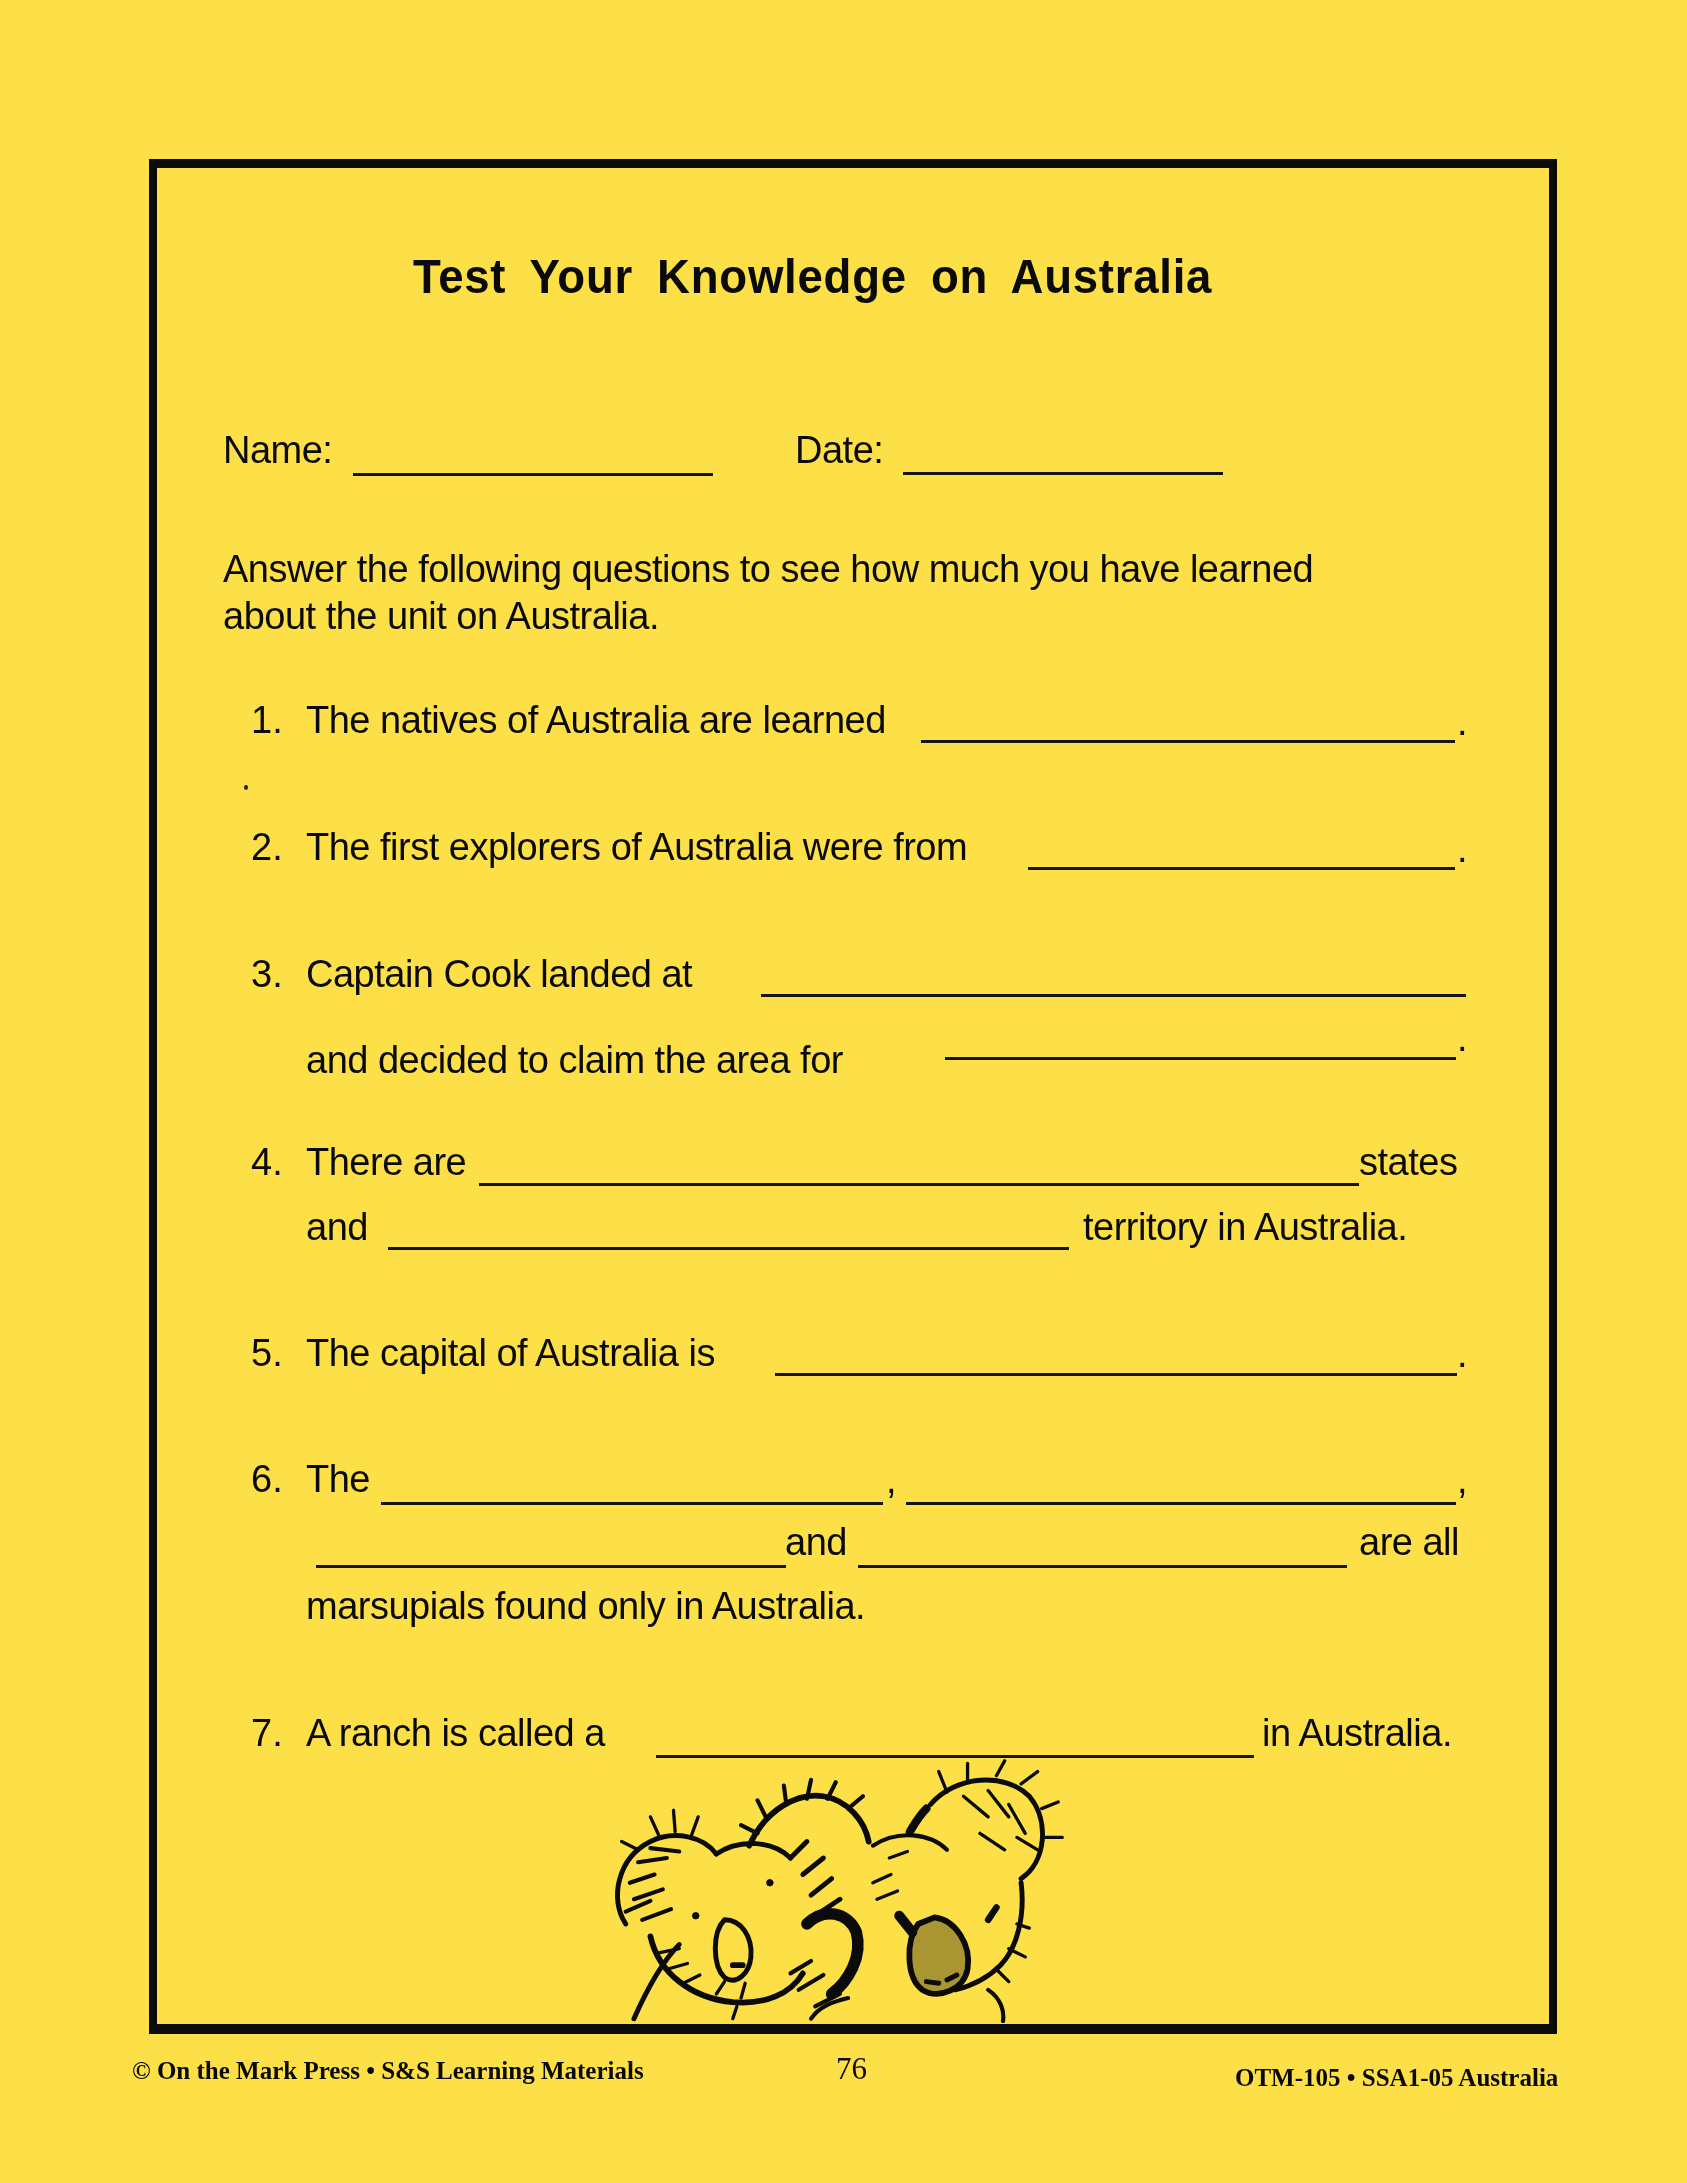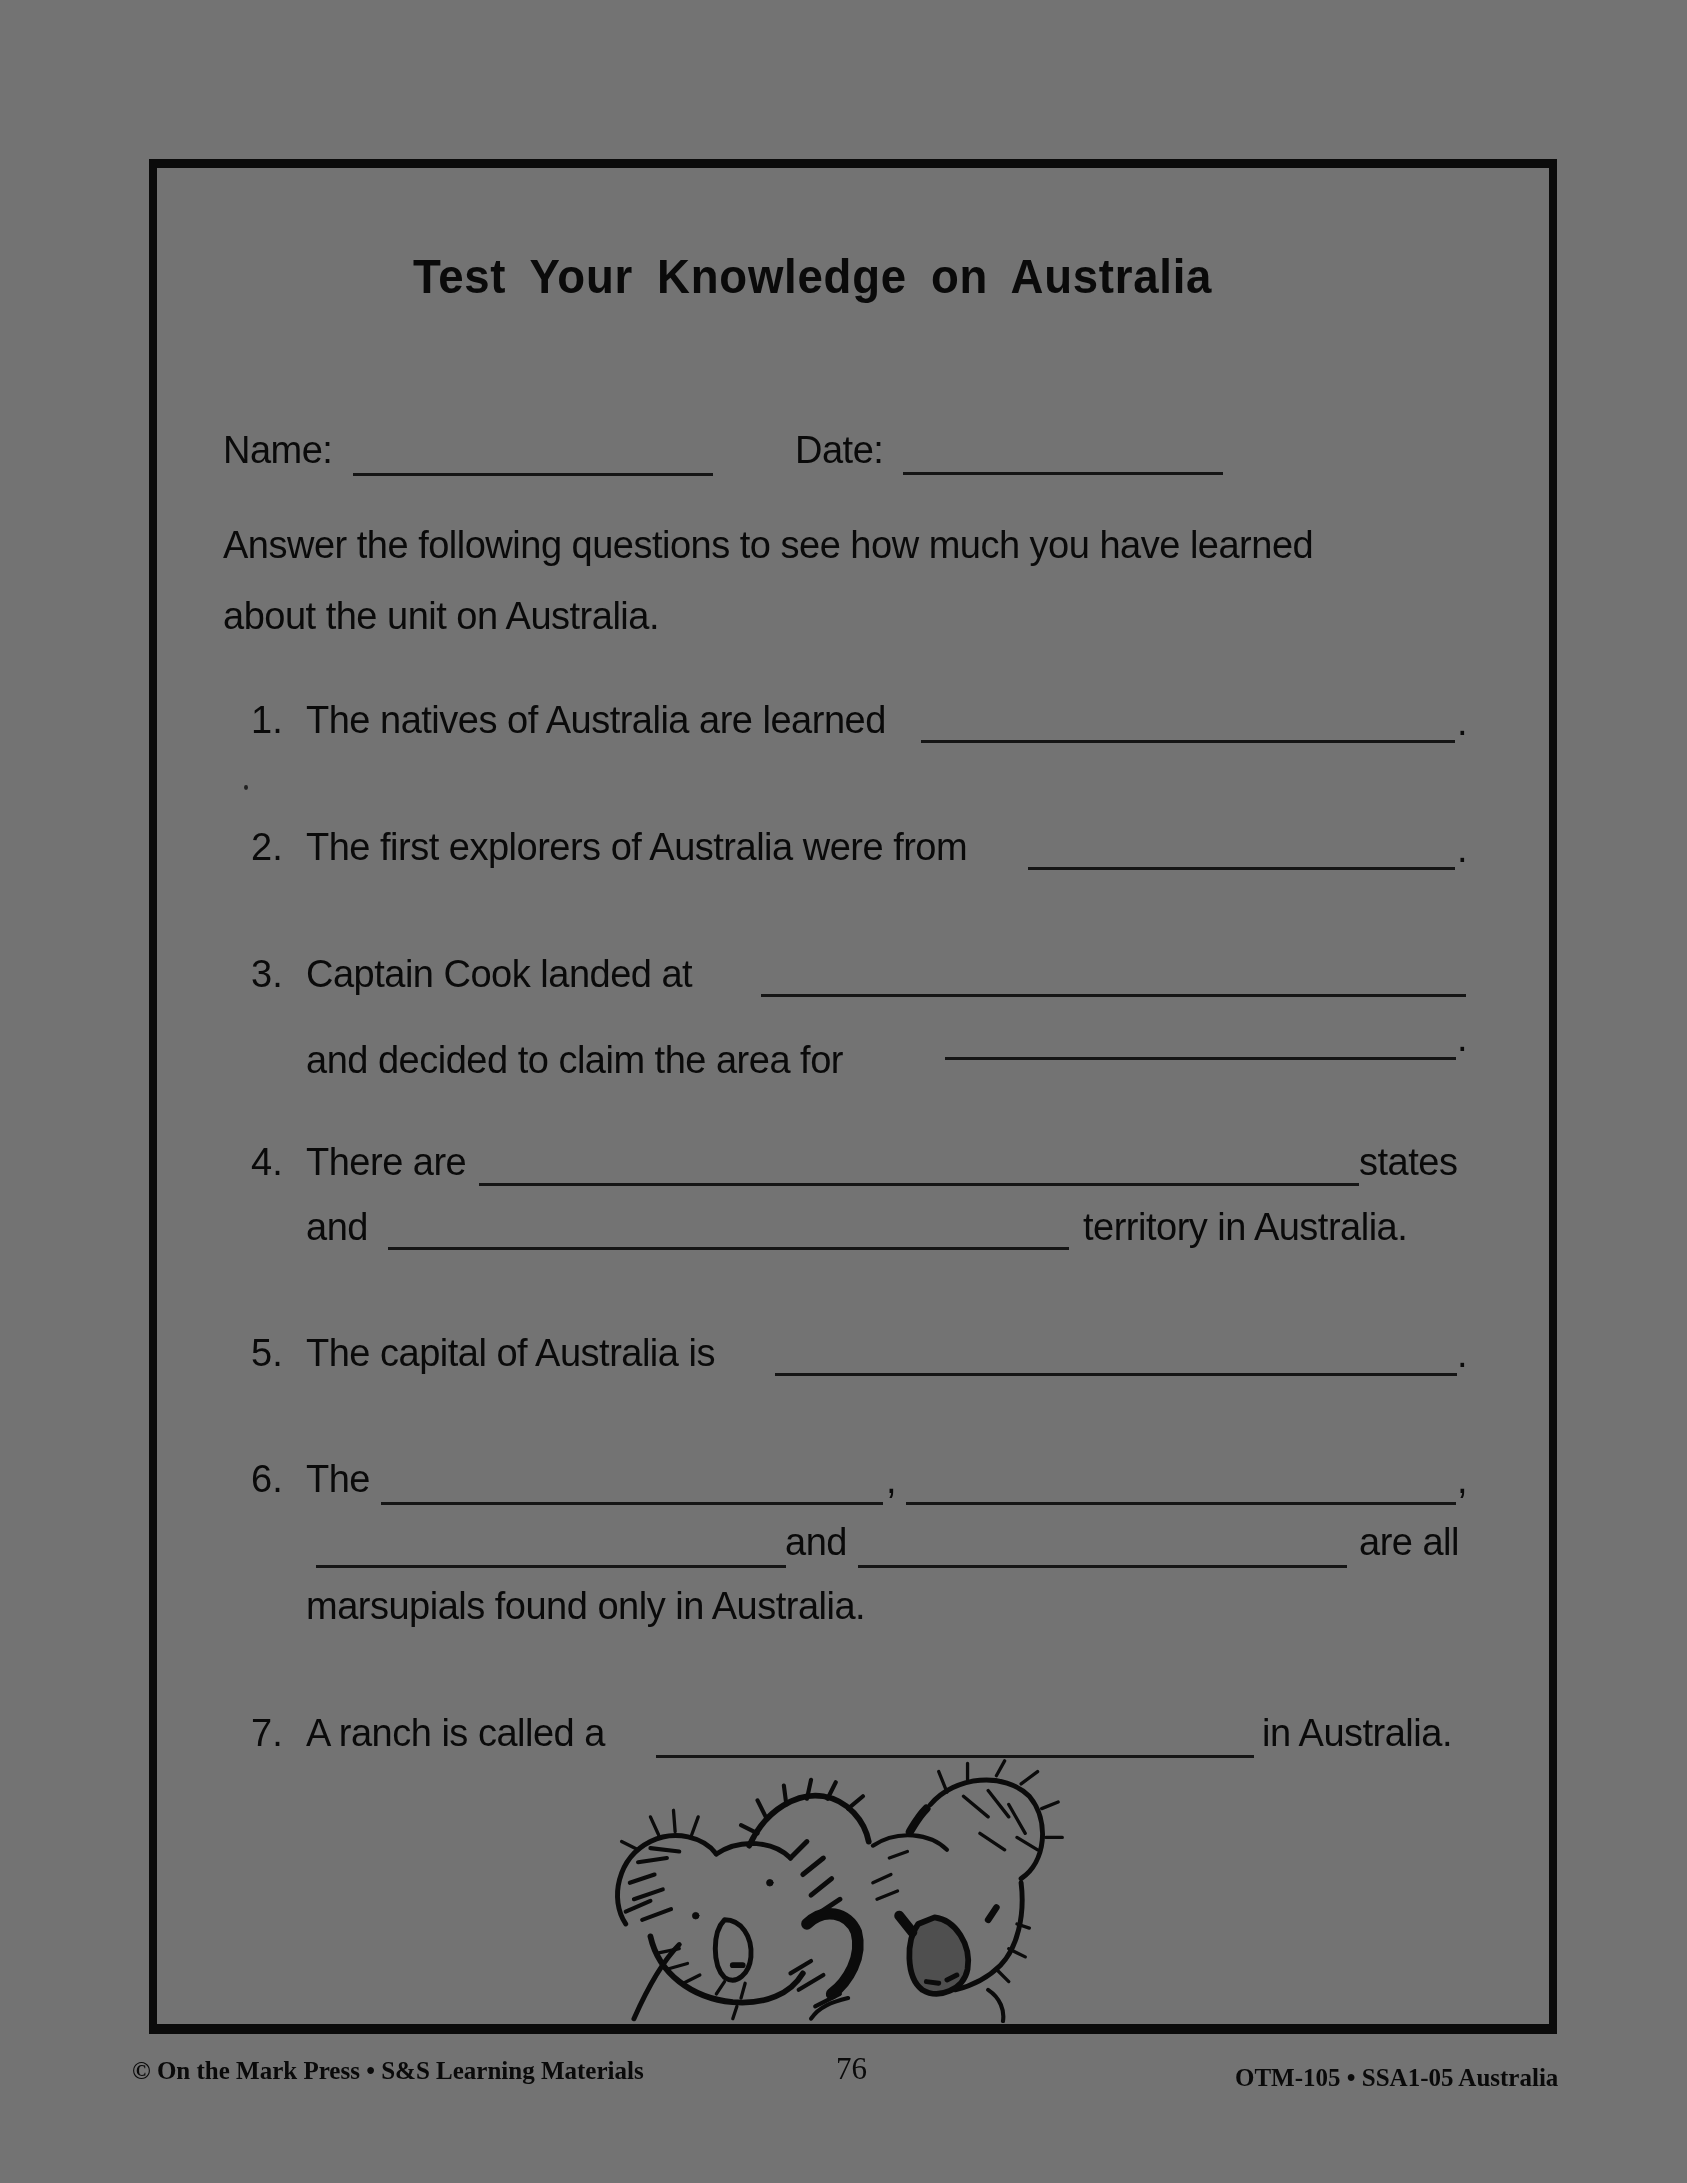--- a/index.html
+++ b/index.html
@@ -1,17 +1,17 @@
 <!DOCTYPE html>
 <html style="font-size:13px"><head>
 <meta charset="utf-8">
 <style>
   html, body { margin: 0; padding: 0; background: #ffffff; }
   body { width: 1687px; height: 2183px; position: relative; overflow: hidden; font-family: "Liberation Sans", "DejaVu Sans", sans-serif; color: #0a0a0a; }
-  .page { position: absolute; left: 0; top: 0; width: 1687px; height: 2183px; background: #737373; }
+  .page { position: absolute; left: 0; top: 0; width: 1687px; height: 2183px; background: #fde047; }
   .frame { position: absolute; left: 149px; top: 159px; width: 1392px; height: 1856px; border: 8.2px solid #0b0b0b; border-top-width: 9px; border-bottom-width: 10px; box-sizing: content-box; }
   .abs { position: absolute; white-space: nowrap; }
   .title { left: 413px; top: 247px; font-size: 49px; font-weight: bold; letter-spacing: 0.8px; word-spacing: 11.5px; line-height: 58px; transform: scaleX(0.93); transform-origin: left top; }
   .body-text { font-size: 38px; line-height: 46px; letter-spacing: -0.5px; }
   .line { position: absolute; height: 2.5px; background: #151515; }
   .num { position: absolute; font-size: 38px; line-height: 46px; }
   .footer { font-family: "Liberation Serif", "DejaVu Serif", serif; font-weight: bold; font-size: 25px; line-height: 30px; }
   .footer-page { font-family: "Liberation Serif", "DejaVu Serif", serif; font-size: 31px; line-height: 36px; }
   .speck { position: absolute; width: 4.1px; height: 5px; background: #222; border-radius: 50%; }
   .koala { position: absolute; left: 601px; top: 1759px; width: 486px; height: 264px; }
@@ -23,21 +23,21 @@
 
   <div class="frame"></div>
 
   <div class="abs title">Test Your Knowledge on Australia</div>
 
   <div class="abs body-text" style="left:223px; top:427px;">Name:</div>
   <div class="line" style="left:353px; top:473px; width:360px;"></div>
   <div class="abs body-text" style="left:795px; top:427px;">Date:</div>
   <div class="line" style="left:903px; top:472px; width:320px;"></div>
 
-  <div class="abs body-text" style="left:223px; top:522px;">Answer the following questions to see how much you have learned</div>
+  <div class="abs body-text" style="left:223px; top:546px;">Answer the following questions to see how much you have learned</div>
   <div class="abs body-text" style="left:223px; top:569px;margin-top:24px;">about the unit on Australia.</div>
 
   <div class="num" style="left:251px; top:697px;">1.</div>
   <div class="abs body-text" style="left:306px; top:697px;">The natives of Australia are learned</div>
   <div class="line" style="left:921px; top:740px; width:534px;"></div>
   <div class="abs body-text" style="left:1457px; top:699px;">.</div>
   <div class="speck" style="left:244px; top:785px;"></div>
 
   <div class="num" style="left:251px; top:824px;">2.</div>
   <div class="abs body-text" style="left:306px; top:824px;">The first explorers of Australia were from</div>

